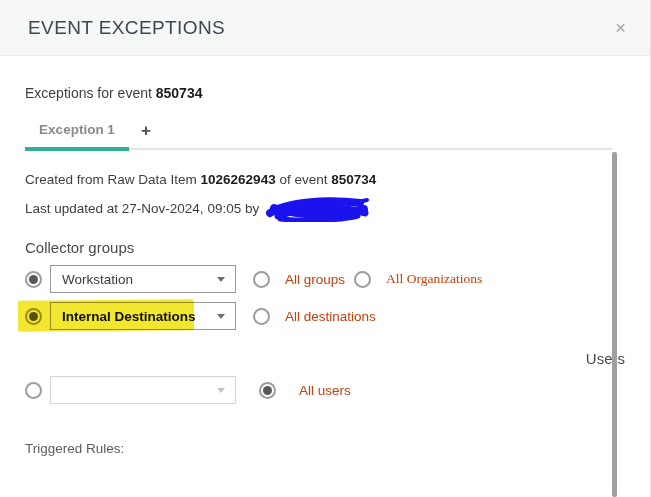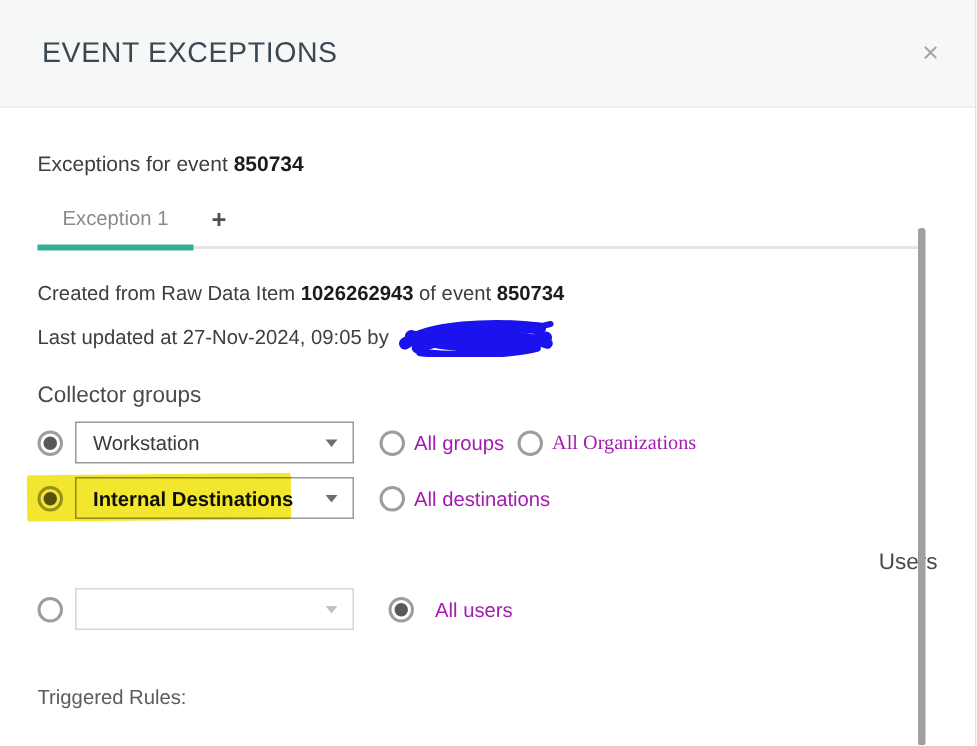--- a/index.html
+++ b/index.html
@@ -3,40 +3,40 @@
 <meta charset="utf-8">
 <style>
   html,body{margin:0;padding:0;background:#fff;}
   .dialog{
     position:relative; width:651px; height:497px; background:#fff;
     font-family:"Liberation Sans","DejaVu Sans",sans-serif;
     overflow:hidden; box-sizing:border-box; border-right:1px solid #e3e3e3;
   }
   
   .header{
-    height:72px; background:#f6f7f7; border-bottom:1px solid #ececec;
+    height:56px; background:#f6f7f7; border-bottom:1px solid #ececec;
     display:flex; align-items:center; padding:0 20px 0 28px; box-sizing:border-box;
   }
   .title{font-size:19px; color:#3d4752; letter-spacing:.4px;}
   .close{
     margin-left:auto; color:#a6a6a6; font-size:19px; line-height:1; cursor:pointer;
     padding:2px 4px; user-select:none;
   }
   
   .content{padding:0 25px; position:relative;}
   .subtitle{margin-top:29px; font-size:14px; color:#3e3e3e; line-height:17px;}
   .subtitle b, .meta b{font-weight:700; color:#1c1c1c;}
   
   .tabbar{
     display:flex; align-items:flex-end; position:relative;
     width:587px; margin-top:20px; border-bottom:2px solid #e4e4e4;
   }
   .tab{
     width:104px; text-align:center; padding-bottom:11px;
-    font-size:13.5px; color:#8a8a8a; cursor:pointer;
+    font-size:13.5px; color:#8a8a8a; cursor:pointer;font-weight:bold;
   }
   .tab-underline{
     position:absolute; left:0; bottom:-3px; width:104px; height:4px;
     background:var(--accent-teal,#35ad92);
   }
   .add-tab{
     margin-left:12px; padding-bottom:9px; font-size:17px; font-weight:700;
     color:#4f4f4f; cursor:pointer; line-height:1;
   }
   
@@ -69,21 +69,21 @@
   .caret{
     margin-left:auto; width:0; height:0; flex:none;
     border-left:4.5px solid transparent; border-right:4.5px solid transparent;
     border-top:5px solid #6f6f6f;
   }
   .dropdown.disabled{border-color:#d5d5d5;}
   .dropdown.disabled .caret{border-top-color:#c2c2c2;}
   .opt{display:flex; align-items:center; margin-left:17px;}
   .opt.second{margin-left:9px;font-family:Liberation Serif, serif;}
   .opt.users-opt{margin-left:23px;gap:8px;}
-  .opt .opt-label{margin-left:6px; font-size:13.5px; color:#a21caf; white-space:nowrap;}
+  .opt .opt-label{margin-left:15px; font-size:13.5px; color:#c2410c; white-space:nowrap;}
   
   .highlight{
     position:absolute; left:-7px; top:-2px; width:176px; height:31px;
     background:var(--highlight-yellow,#f3e62e); mix-blend-mode:multiply;
     transform:rotate(-.5deg); border-radius:2px; pointer-events:none;
   }
   .triggered{margin-top:37px; font-size:13.5px; color:#5c5c5c;}
   
   .scroll-thumb{
     position:absolute; left:612px; top:152px; width:5px; height:345px;

